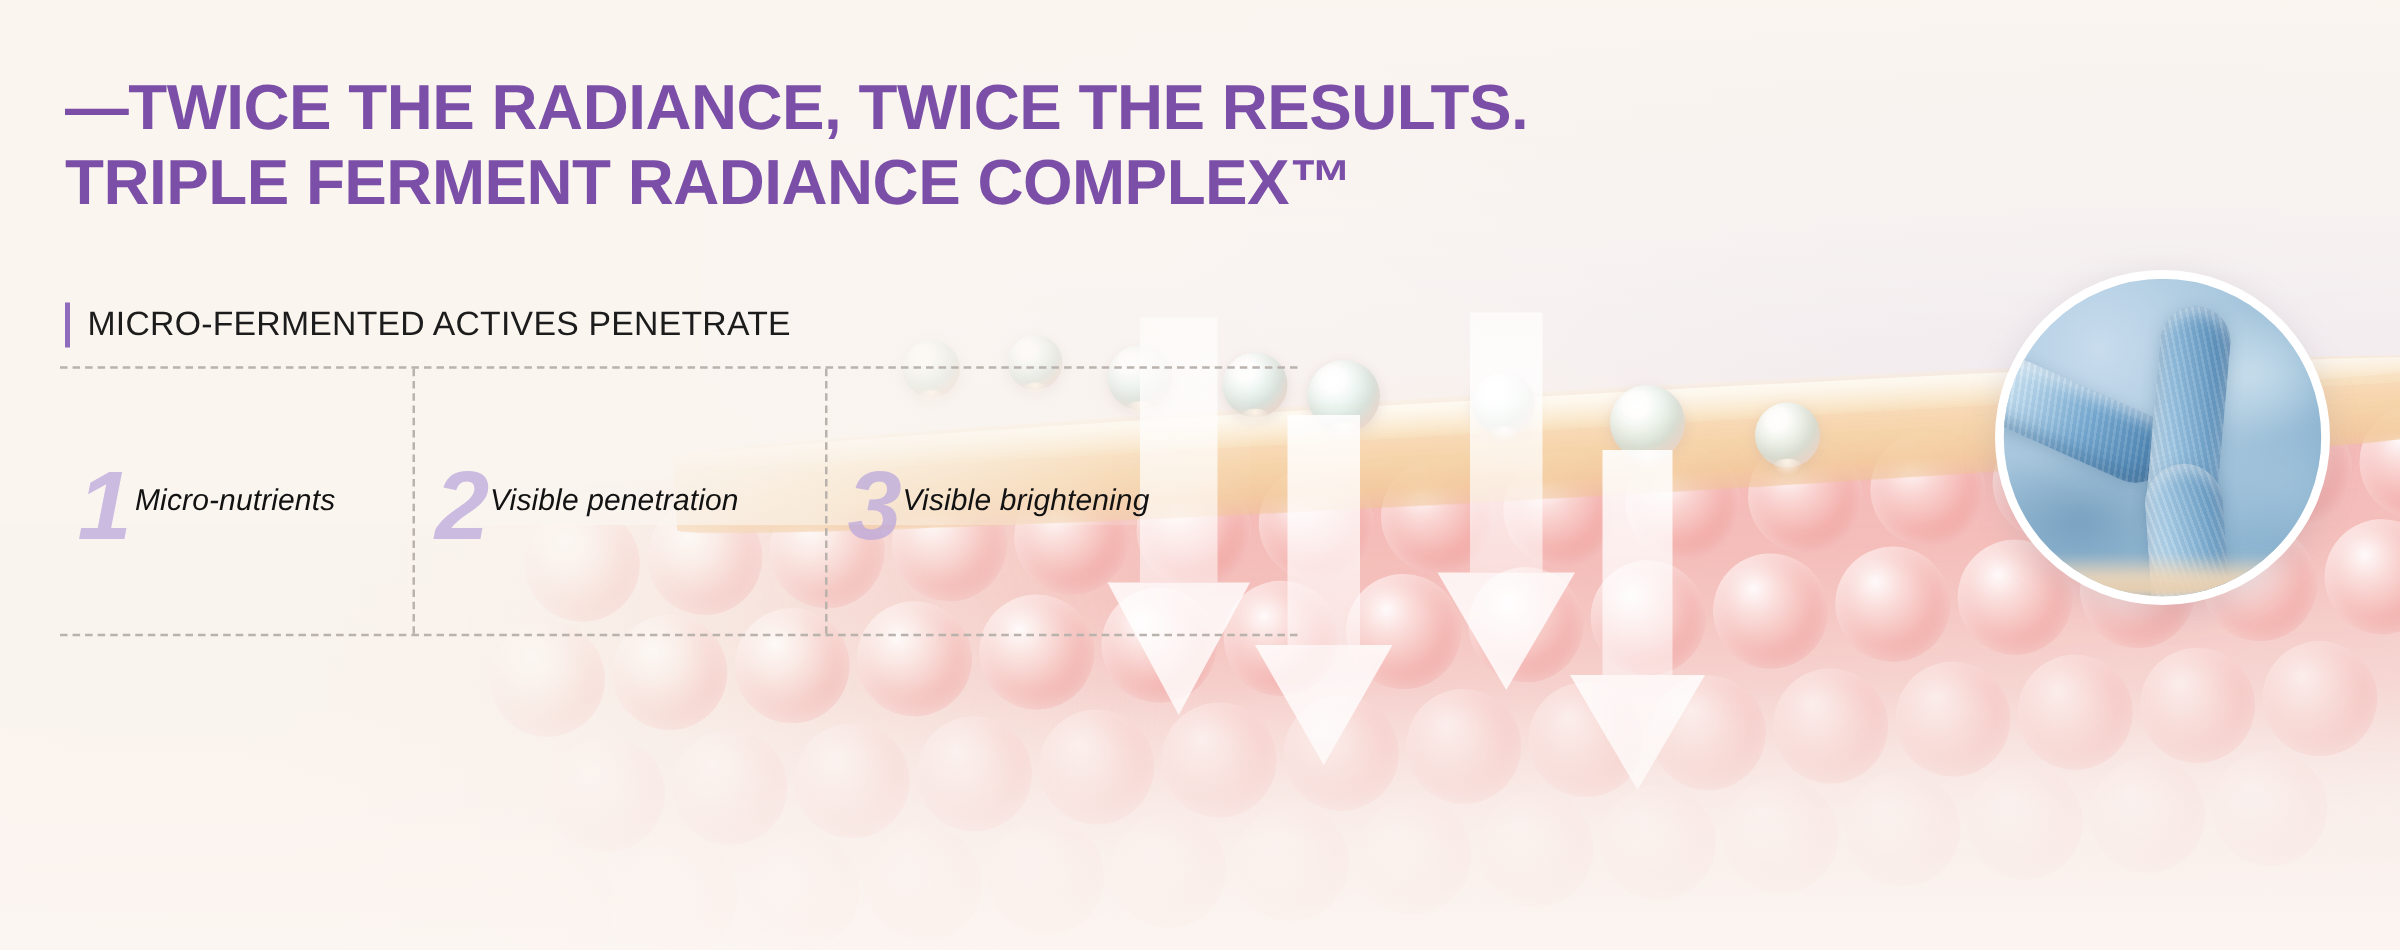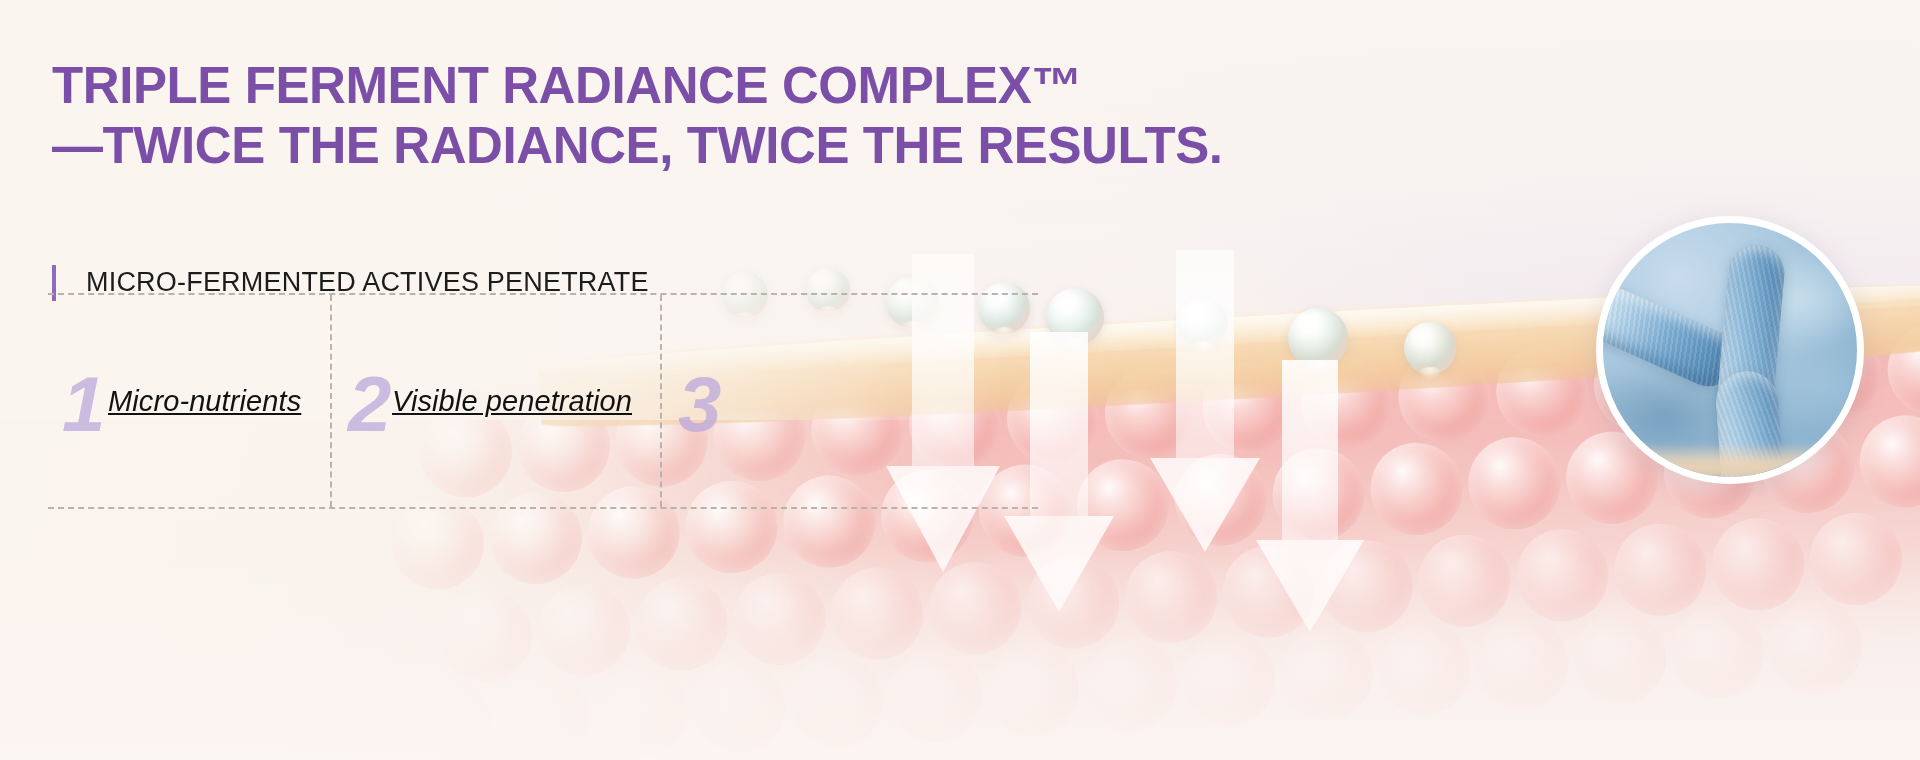--- a/index.html
+++ b/index.html
@@ -197,22 +197,22 @@
     line-height:1.17;
     letter-spacing:-0.4px;
     color:#7b4fa8;
     text-transform:uppercase;
     font-stretch:condensed;
   }
   .headline .ln { display:block; white-space:nowrap; }
 
   .subhead {
     position:absolute;
-    left:52px; top:265px;
-    padding-left:30px;
+    left:52px; top:242px;
+    padding-left:14px;
     border-left:4px solid #8e6bbd;
   }
   .subhead .sl {
     display:block;
     font-size:27px;
     line-height:1.32;
     letter-spacing:.2px;
     color:#1c1c1c;
     font-weight:400;
     text-transform:uppercase;
@@ -252,26 +252,25 @@
     pointer-events:none;
     user-select:none;
   }
   .feature.f2 .feature-num { left:16px; }
   .feature.f3 .feature-num { left:16px; }
 
   .feature-label {
     position:relative;
     z-index:2;
     margin-left:34px;
-    font-size:29px;
+    font-size:24px;
     font-style:italic;
     color:#121212;
     letter-spacing:.1px;
     white-space:nowrap;
-    text-decoration:underline;
   }
 </style>
 </head>
 <body>
 
 <div class="banner">
 
   <div class="art">
 
     <div class="art-sky"></div>
@@ -381,35 +380,36 @@
 
   <div class="bacteria-inset">
     <div class="blur-bg"></div>
     <div class="rod rod-a"></div>
     <div class="rod rod-b"></div>
     <div class="rod rod-c"></div>
     <div class="inset-floor"></div>
   </div>
 
   <h1 class="headline">
+    <span class="ln">—TWICE THE RADIANCE, TWICE THE RESULTS.</span>
     <span class="ln">TRIPLE FERMENT RADIANCE COMPLEX™</span>
-    <span class="ln">—TWICE THE RADIANCE, TWICE THE RESULTS.</span>
   </h1>
 
   <div class="subhead">
     <span class="sl">MICRO-FERMENTED ACTIVES PENETRATE</span>
   </div>
 
   <div class="features">
     <div class="feature f1">
       <span class="feature-num">1</span>
       <span class="feature-label">Micro-nutrients</span>
     </div>
     <div class="feature f2">
       <span class="feature-num">2</span>
       <span class="feature-label">Visible penetration</span>
     </div>
     <div class="feature f3">
       <span class="feature-num">3</span>
+      <span class="feature-label">Visible brightening</span>
     </div>
   </div>
 
 </div>
 
 </body></html>

